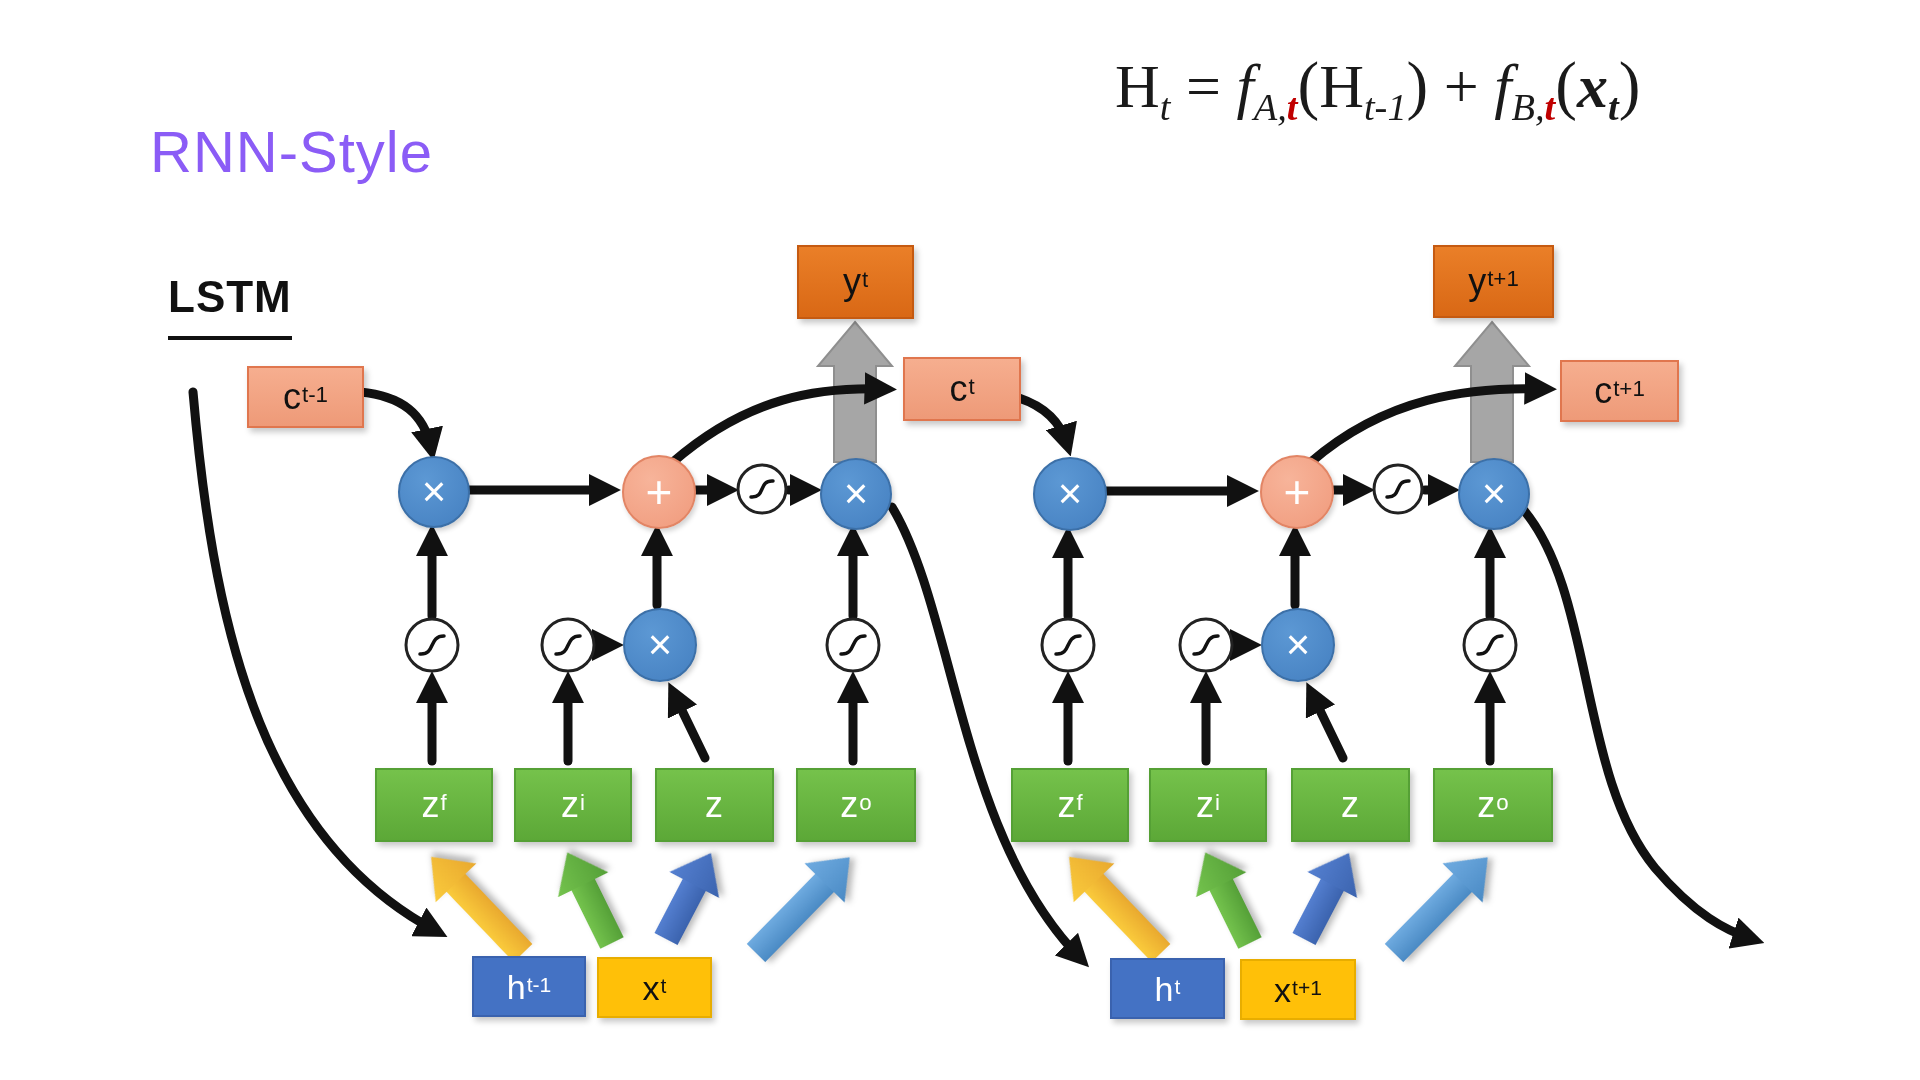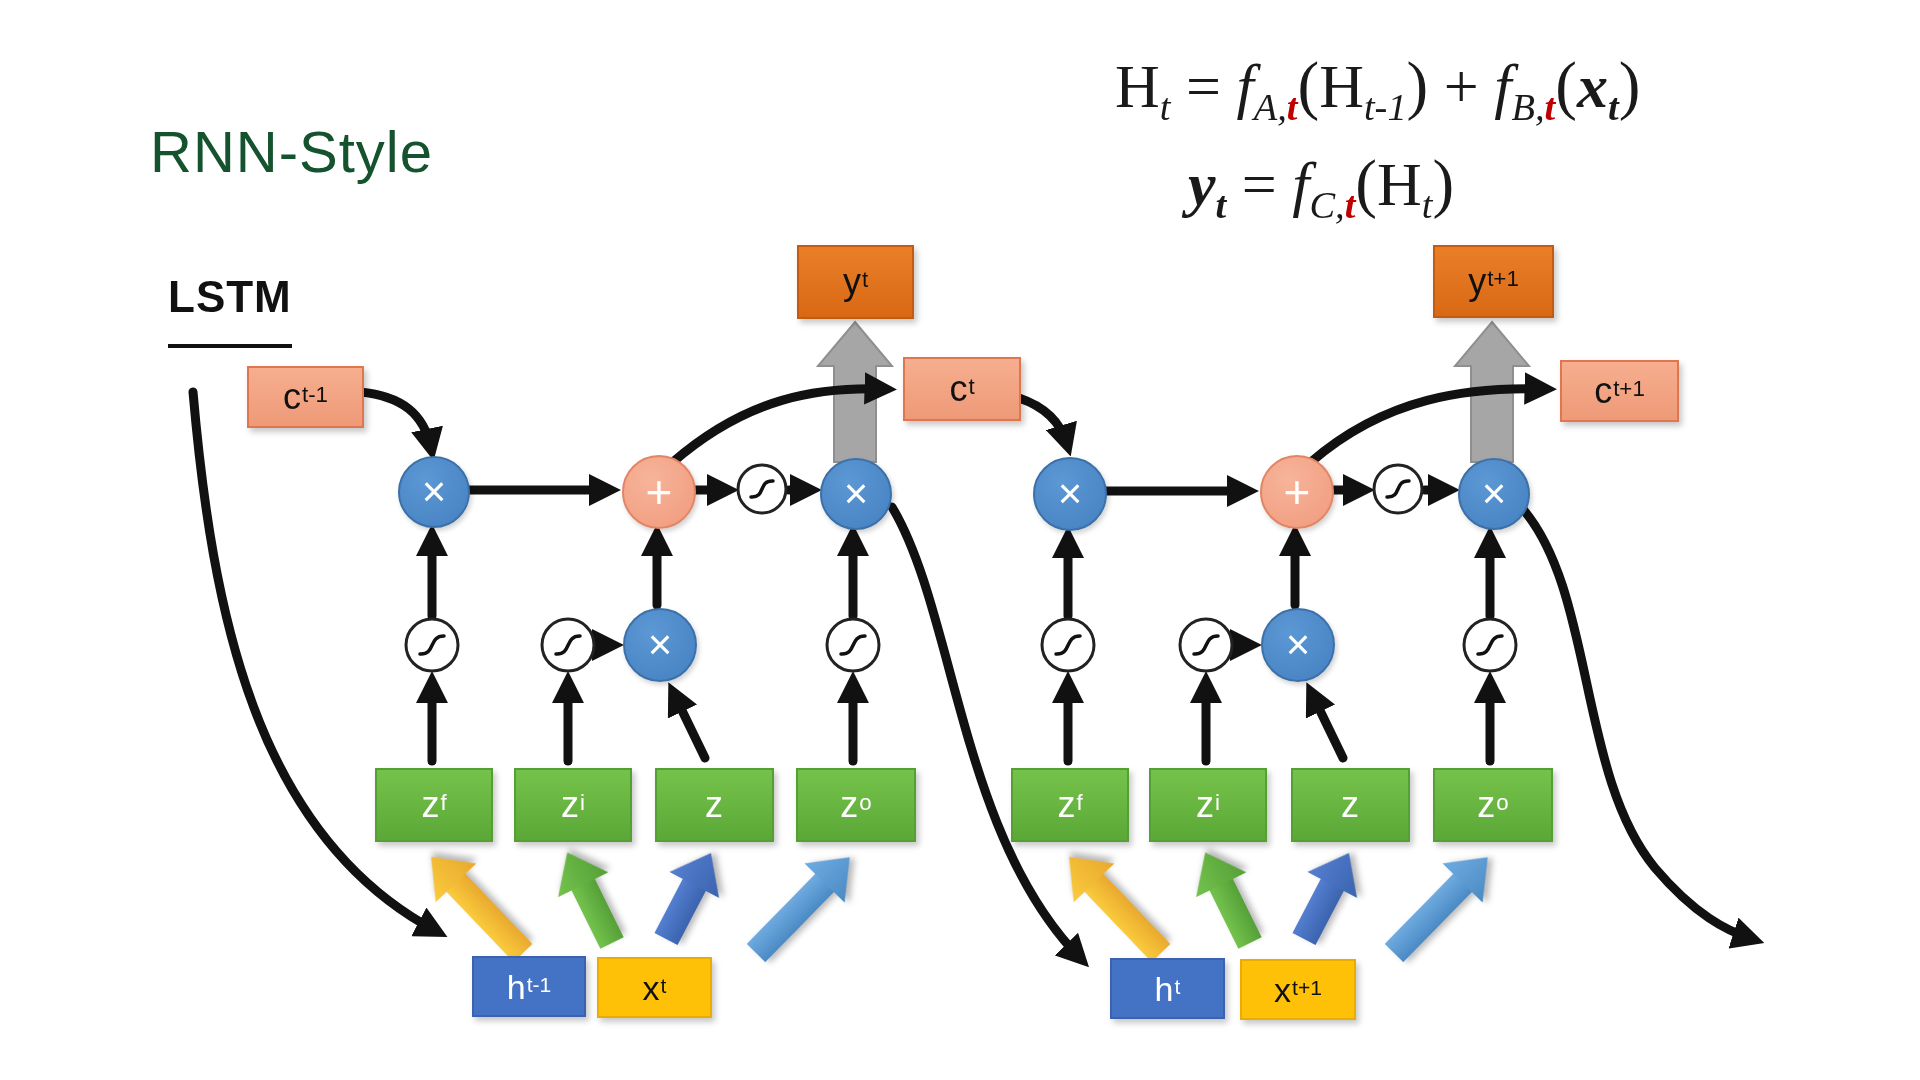--- a/index.html
+++ b/index.html
@@ -1,22 +1,22 @@
 <!DOCTYPE html>
 <html><head>
 <meta charset="utf-8">
 <style>
   html,body{margin:0;padding:0;background:#fff;}
   #slide{position:relative;width:1920px;height:1080px;background:#fff;overflow:hidden;
          font-family:"Liberation Sans",sans-serif;color:#111;}
   #wires{position:absolute;left:0;top:0;width:1920px;height:1080px;}
 
-  .title{position:absolute;left:150px;top:118px;font-size:58px;letter-spacing:1px;color:#14532d;}
+  .title{position:absolute;left:150px;top:118px;font-size:58px;letter-spacing:1px;color:#8b5cf6;}
   .lstm{position:absolute;left:168px;top:272px;font-size:44px;font-weight:bold;
-        padding-bottom:22px;border-bottom:4px solid #111;letter-spacing:1px;}
+        padding-bottom:14px;border-bottom:4px solid #111;letter-spacing:1px;}
 
   .eq{position:absolute;font-family:"Liberation Serif","DejaVu Serif",serif;font-size:62px;color:#1a1a1a;white-space:nowrap;}
   .eq .it{font-style:italic;}
   .eq .bold{font-weight:bold;font-style:italic;}
   .eq sub{font-size:0.62em;font-style:italic;}
   .eq .redt{color:#C00000;font-style:italic;font-weight:bold;}
   .eq .paren{font-size:1.05em;}
 
   .node{position:absolute;display:flex;align-items:center;justify-content:center;
         font-size:36px;line-height:1;box-shadow:3px 4px 6px rgba(0,0,0,.22);}
@@ -175,25 +175,20 @@
   <div class="title">RNN-Style</div>
   <div class="lstm">LSTM</div>
 
   <div class="eq" style="left:1115px;top:48px;">
     <span>H</span><sub>t</sub>
     <span>=</span>
     <span class="it">f</span><sub>A,</sub><sub class="redt">t</sub><span class="paren">(</span><span>H</span><sub>t-1</sub><span class="paren">)</span>
     <span>+</span>
     <span class="it">f</span><sub>B,</sub><sub class="redt">t</sub><span class="paren">(</span><span class="bold">x</span><sub style="font-weight:bold">t</sub><span class="paren">)</span>
   </div>
-  <div class="eq" style="left:1188px;top:146px;">
-    <span class="bold">y</span><sub style="font-weight:bold">t</sub>
-    <span>=</span>
-    <span class="it">f</span><sub>C,</sub><sub class="redt">t</sub><span class="paren">(</span><span>H</span><sub>t</sub><span class="paren">)</span>
-  </div>
 
   <div class="node cbox" style="left:247px;top:366px;width:113px;height:58px;">
     <span>c</span>
       <sup>t-1</sup>
     </div>
   <div class="node cbox" style="left:903px;top:357px;width:114px;height:60px;">
     <span>c</span>
       <sup>t</sup>
     </div>
   <div class="node cbox" style="left:1560px;top:360px;width:115px;height:58px;">

